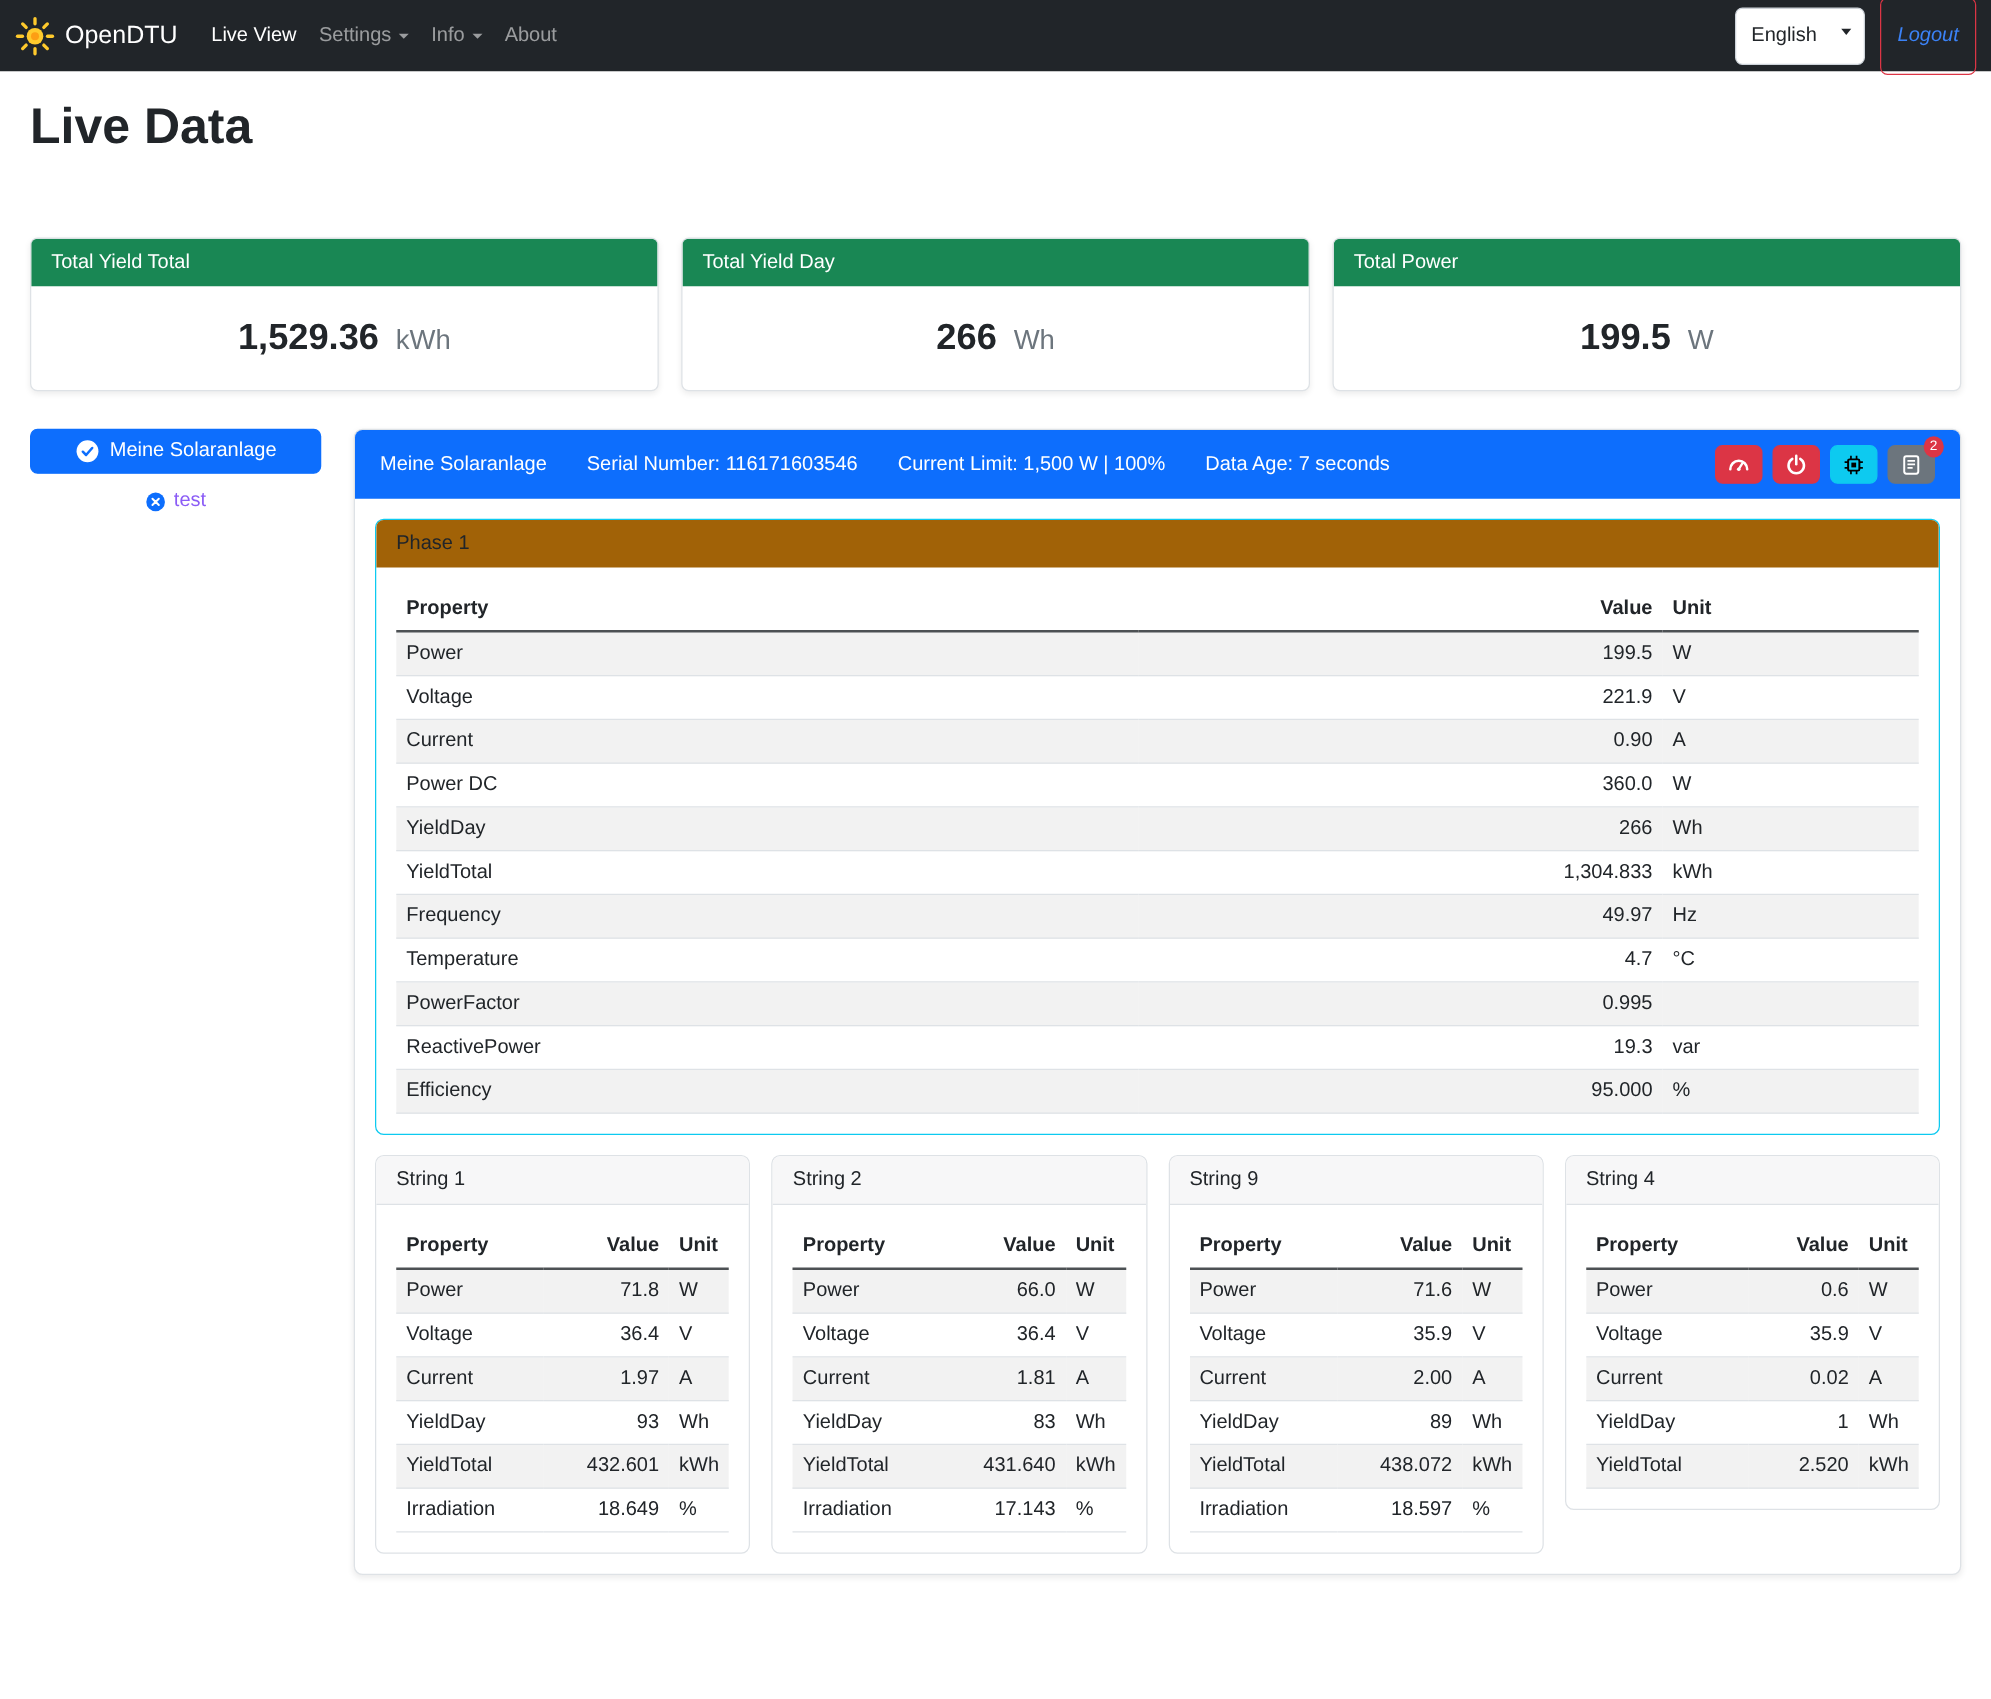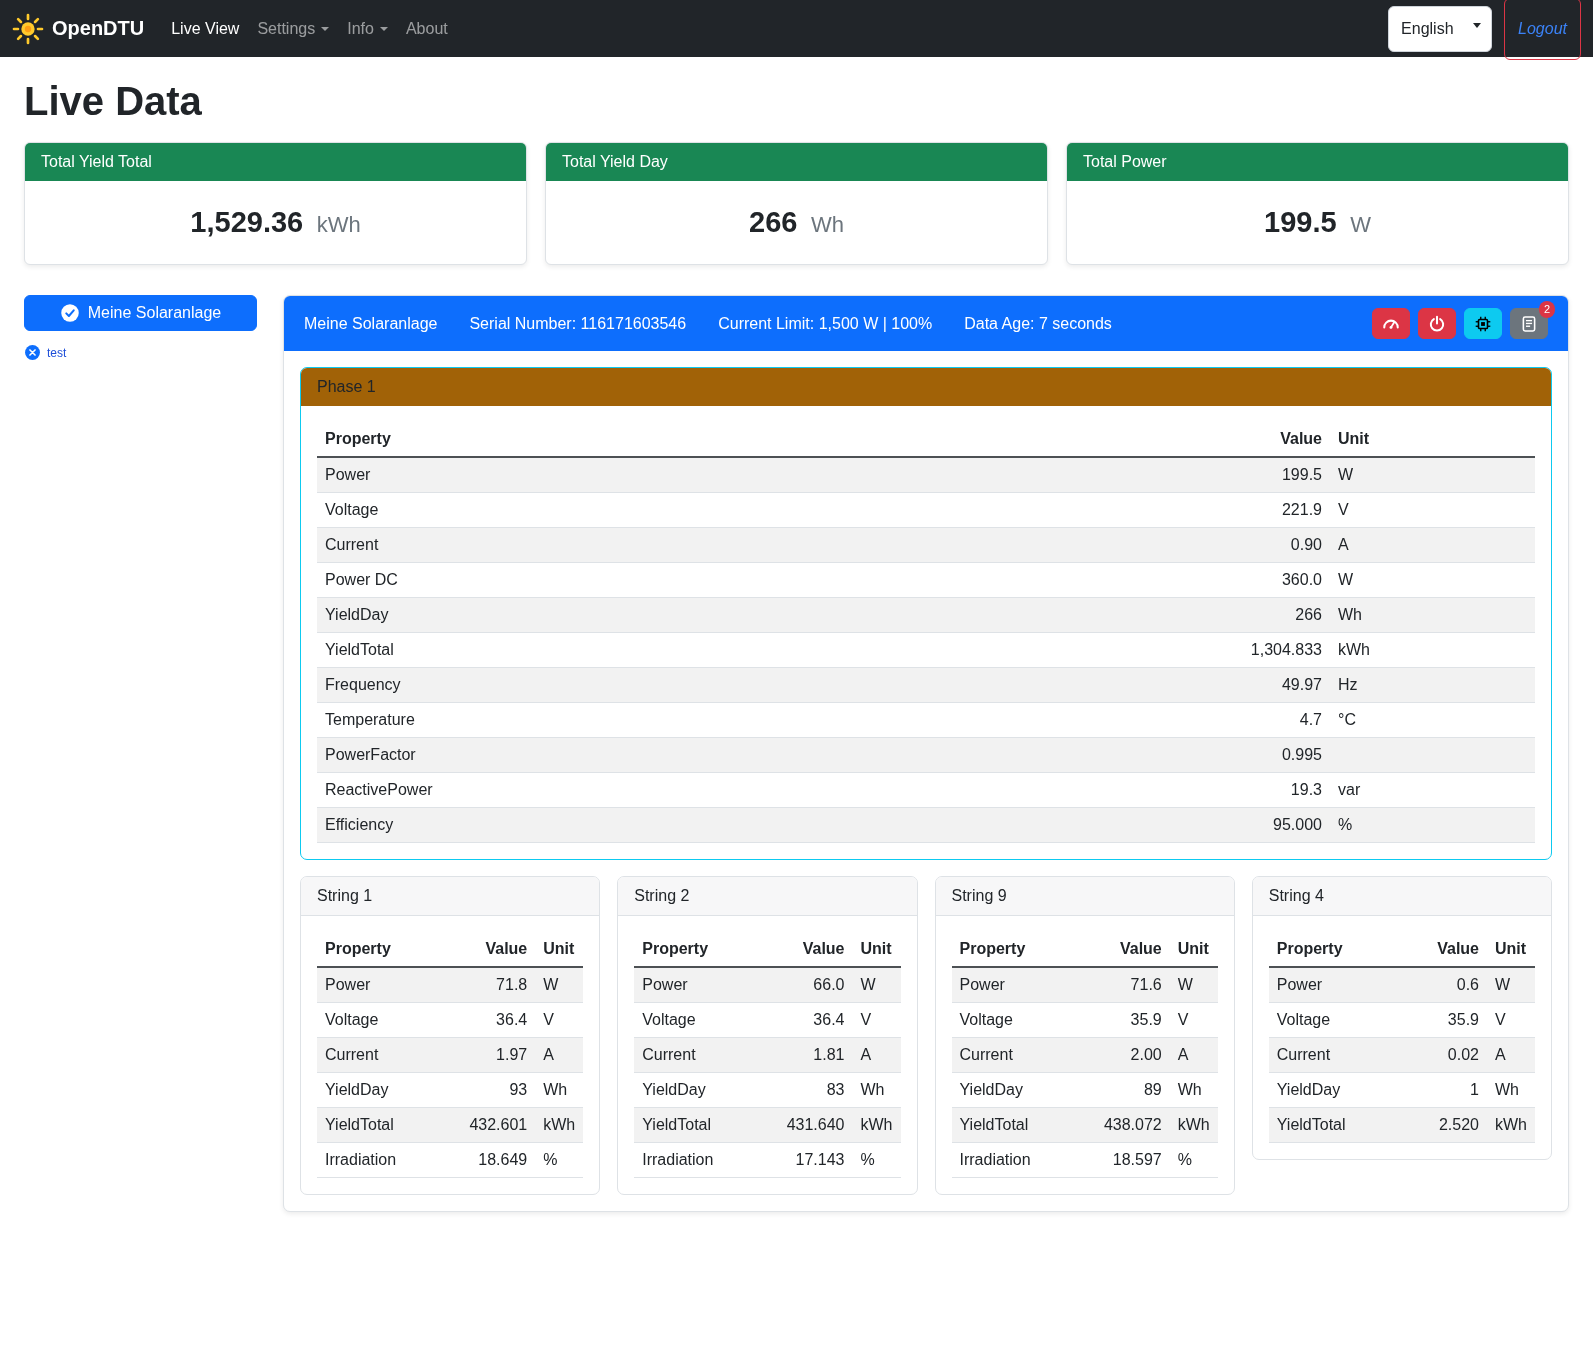--- a/index.html
+++ b/index.html
@@ -20,21 +20,21 @@
     display: flex;
     align-items: center;
     padding: 0 12px 0 12px;
   }
   .brand {
     display: flex;
     align-items: center;
     gap: 8px;
     color: #fff;
     font-size: 20px;
-    font-weight: 700;
+    font-weight: 400;
     text-decoration: none;
     margin-right: 18px;
     cursor: pointer;
   }
   .nav-links { display: flex; align-items: center; }
   .nav-link {
     color: rgba(255,255,255,.55);
     padding: 8px 9px;
     text-decoration: none;
     cursor: pointer;
@@ -98,20 +98,21 @@
 
   
   .summary-row { display: flex; gap: 18px; }
   .s-card {
     flex: 1;
     border: 1px solid #dee2e6;
     border-radius: 6px;
     background: #fff;
     box-shadow: 0 2px 5px rgba(0,0,0,.08);
     overflow: hidden;
+    margin-top: 48px;
   }
   .s-card-header {
     background: #198754;
     color: #fff;
     padding: 10px 16px;
     font-size: 16px;
   }
   .s-card-body {
     text-align: center;
     padding: 25px 16px;
@@ -134,23 +135,24 @@
     display: flex;
     align-items: center;
     justify-content: center;
     gap: 8px;
     cursor: pointer;
   }
   .test-item {
     margin-top: 13px;
     display: flex;
     align-items: center;
+    justify-content: center;
     gap: 6px;
-    color: #1d4ed8;
-    font-size: 12px;
+    color: #8b5cf6;
+    font-size: 16px;
     cursor: pointer;
   }
 
   
   .panel {
     flex: 1;
     border: 1px solid #dee2e6;
     border-radius: 7px;
     background: #fff;
     box-shadow: 0 2px 5px rgba(0,0,0,.08);

